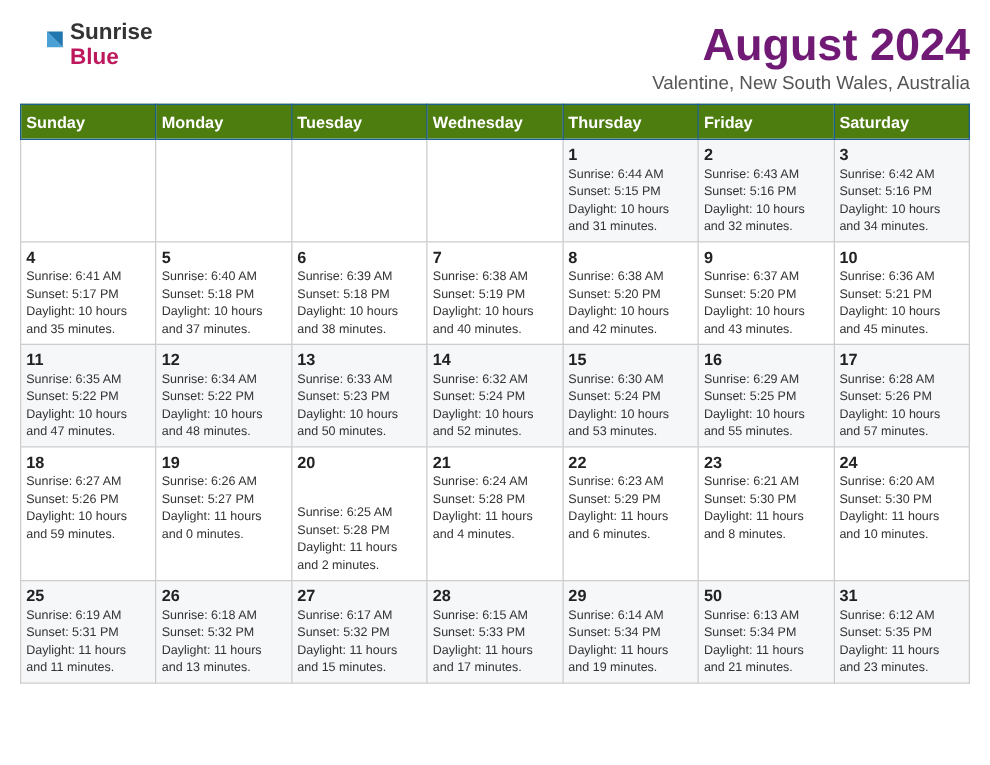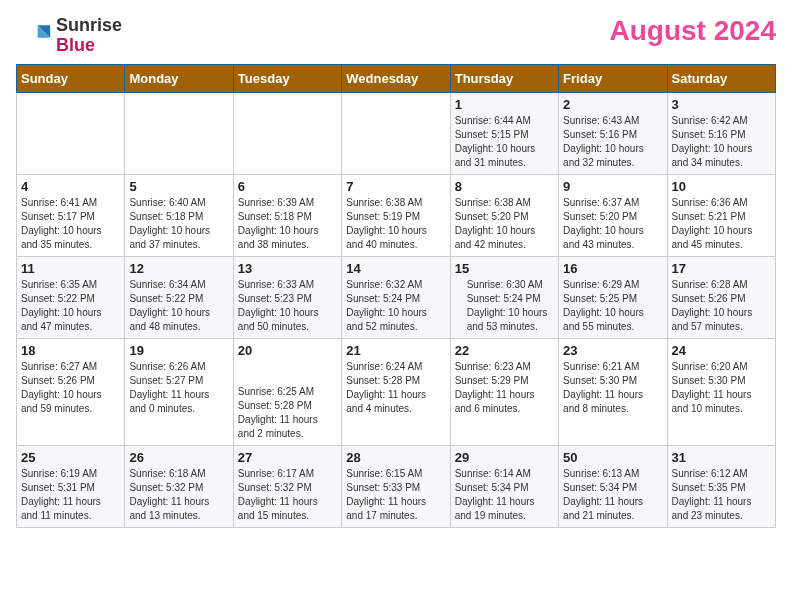--- a/index.html
+++ b/index.html
@@ -29,37 +29,37 @@
     .logo-general { color: #333; }
     .logo-blue { color: #be185d; }
     .logo-icon {
       width: 36px;
       height: 36px;
     }
     .title-section {
       text-align: right;
     }
     .month-year {
-      font-size: 28px;
+      font-size: 36px;
       font-weight: bold;
-      color: #ec4899;
+      color: #701a75;
       line-height: 1.1;
     }
     .location {
       font-size: 15px;
       color: #555;
       margin-top: 2px;
     }
     table {
       width: 100%;
       border-collapse: collapse;
       table-layout: fixed;
     }
     thead th {
-      background: #a16207;
+      background: #4d7c0f;
       color: #fff;
       font-size: 13px;
       font-weight: bold;
       padding: 6px 4px;
       text-align: left;
       border: 1px solid #1a5d8f;
     }
     tbody td {
       border: 1px solid #ccc;
       vertical-align: top;
@@ -97,20 +97,21 @@
       <polygon points="24,8 38,8 38,22" fill="#2176ae"></polygon>
       <polygon points="24,8 38,22 24,22" fill="#4a9fd4"></polygon>
     </svg>
     <div class="logo-text">
       <div class="logo-general">Sunrise</div>
       <div class="logo-blue">Blue</div>
     </div>
   </div>
   <div class="title-section">
     <div class="month-year">August 2024</div>
+    <div class="location">Valentine, New South Wales, Australia</div>
   </div>
 </div>
 
 <table>
   <thead>
     <tr>
     <th>Sunday</th>
         <th>Monday</th>
         <th>Tuesday</th>
         <th>Wednesday</th>
@@ -222,21 +223,21 @@
         </td>
         <td>
           <div class="day-number">14</div>
           <div class="day-info" style="white-space: pre-line;">Sunrise: 6:32 AM
 Sunset: 5:24 PM
 Daylight: 10 hours
 and 52 minutes.</div>
         </td>
         <td>
           <div class="day-number">15</div>
-          <div class="day-info" style="white-space: pre-line; margin-left: 12px;">Sunrise: 6:30 AM
+          <div class="day-info" style="white-space: pre-line;">Sunrise: 6:30 AM
 Sunset: 5:24 PM
 Daylight: 10 hours
 and 53 minutes.</div>
         </td>
         <td>
           <div class="day-number">16</div>
           <div class="day-info" style="white-space: pre-line;">Sunrise: 6:29 AM
 Sunset: 5:25 PM
 Daylight: 10 hours
 and 55 minutes.</div>

